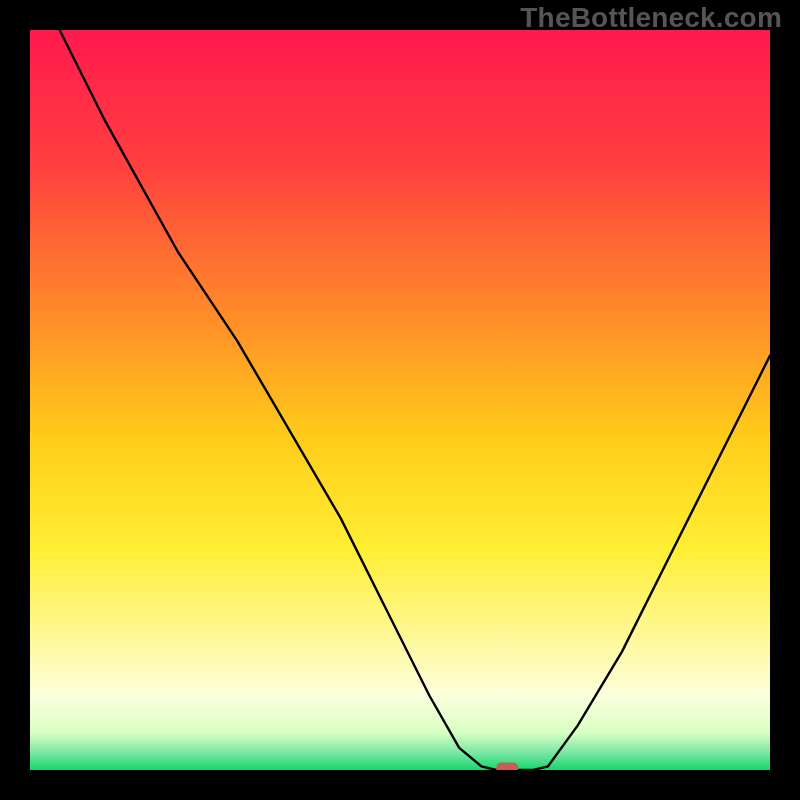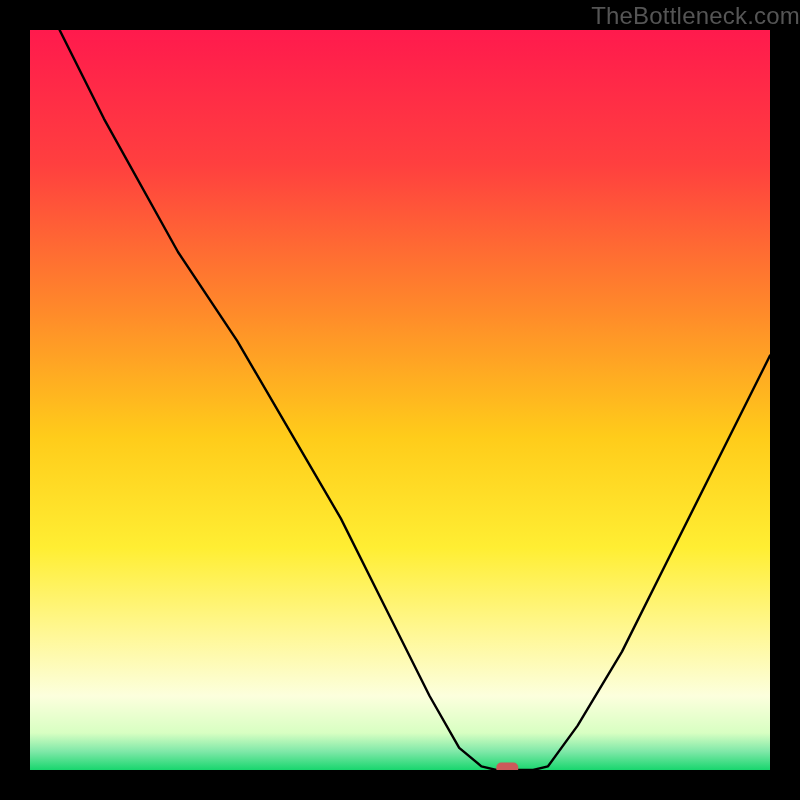--- a/index.html
+++ b/index.html
@@ -13,24 +13,24 @@
   }
   .frame {
     position: relative;
     width: 800px;
     height: 800px;
     background: #000;
   }
   .watermark {
     position: absolute;
     top: 2px;
-    right: 0;
+    right: 18px;
     color: #555;
-    font-size: 24px;
-    font-weight: normal;
+    font-size: 28px;
+    font-weight: bold;
     z-index: 10;
     letter-spacing: 0.2px;
   }
   .plot-area {
     position: absolute;
     left: 30px;
     top: 30px;
     width: 740px;
     height: 740px;
     overflow: hidden;

